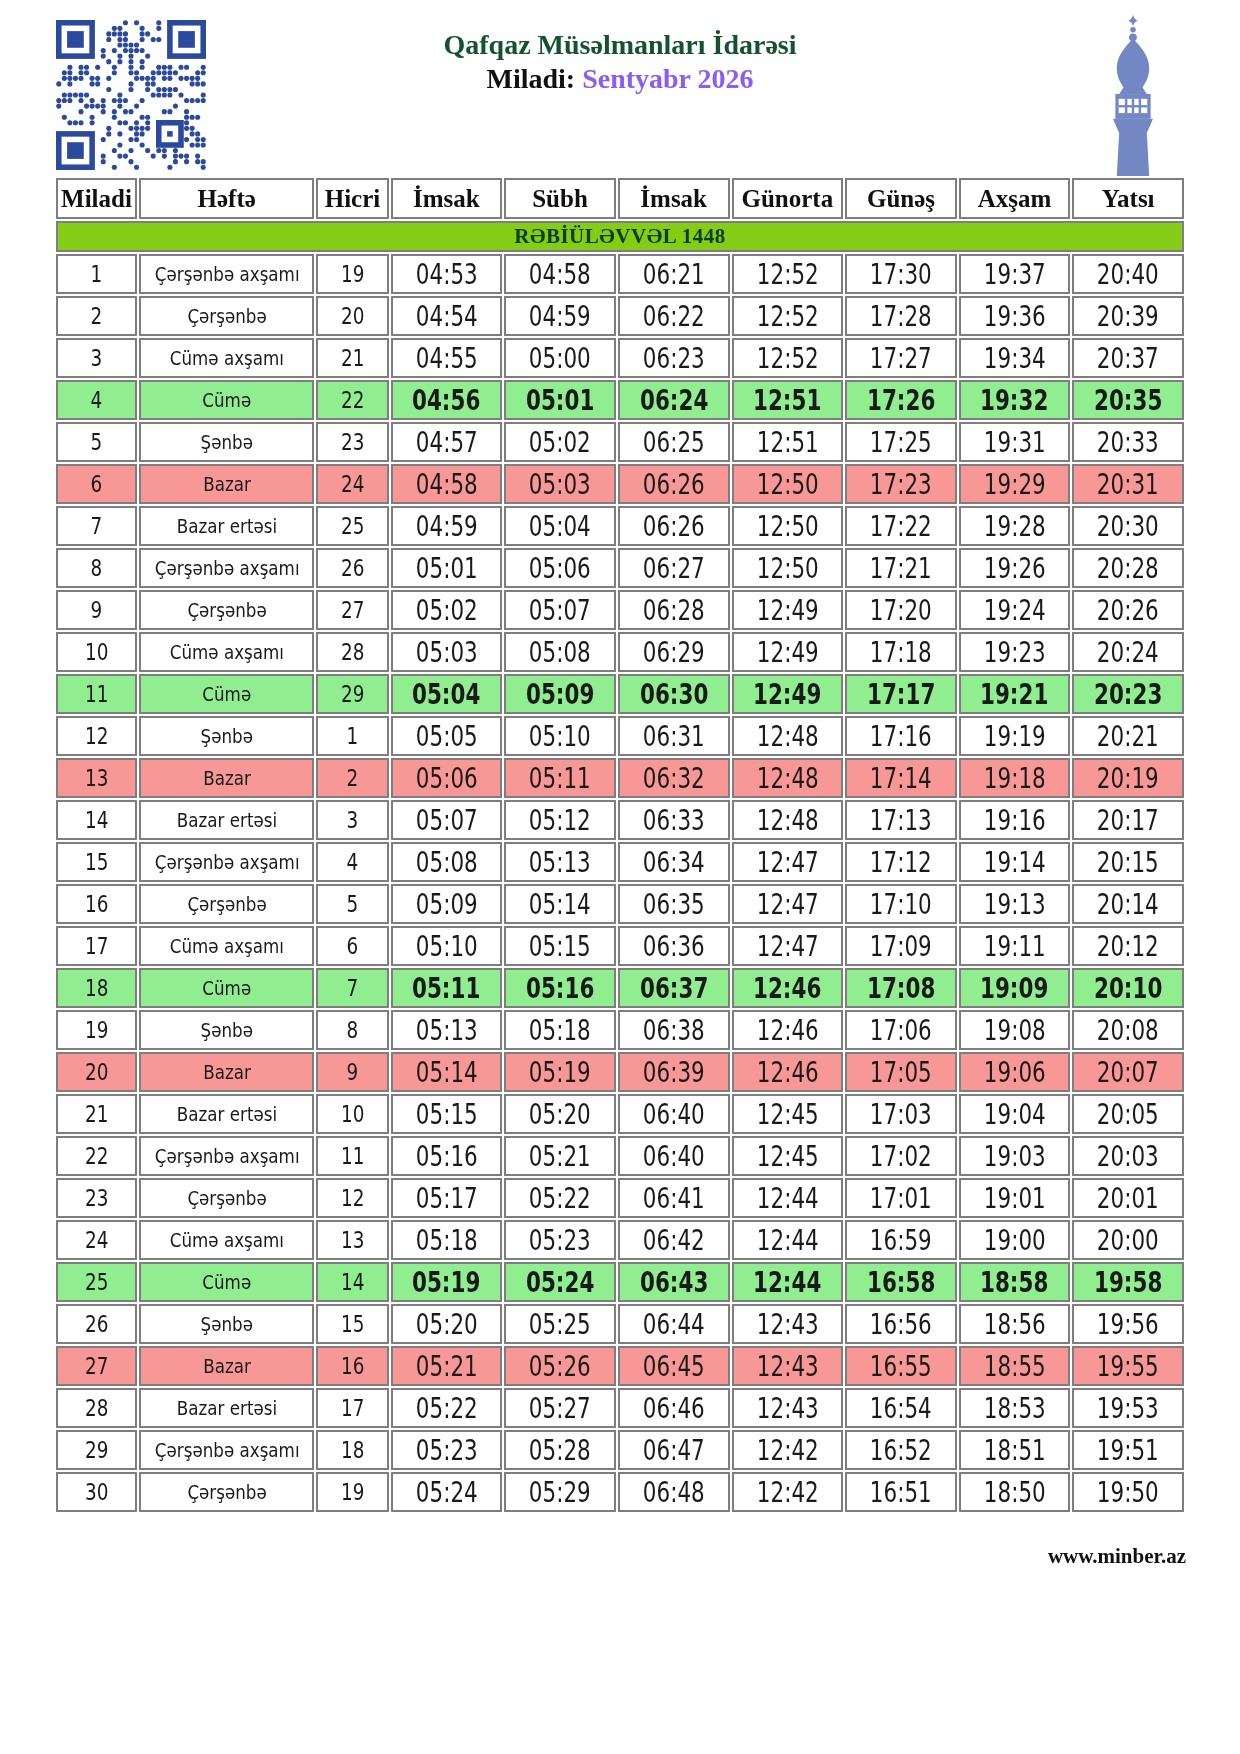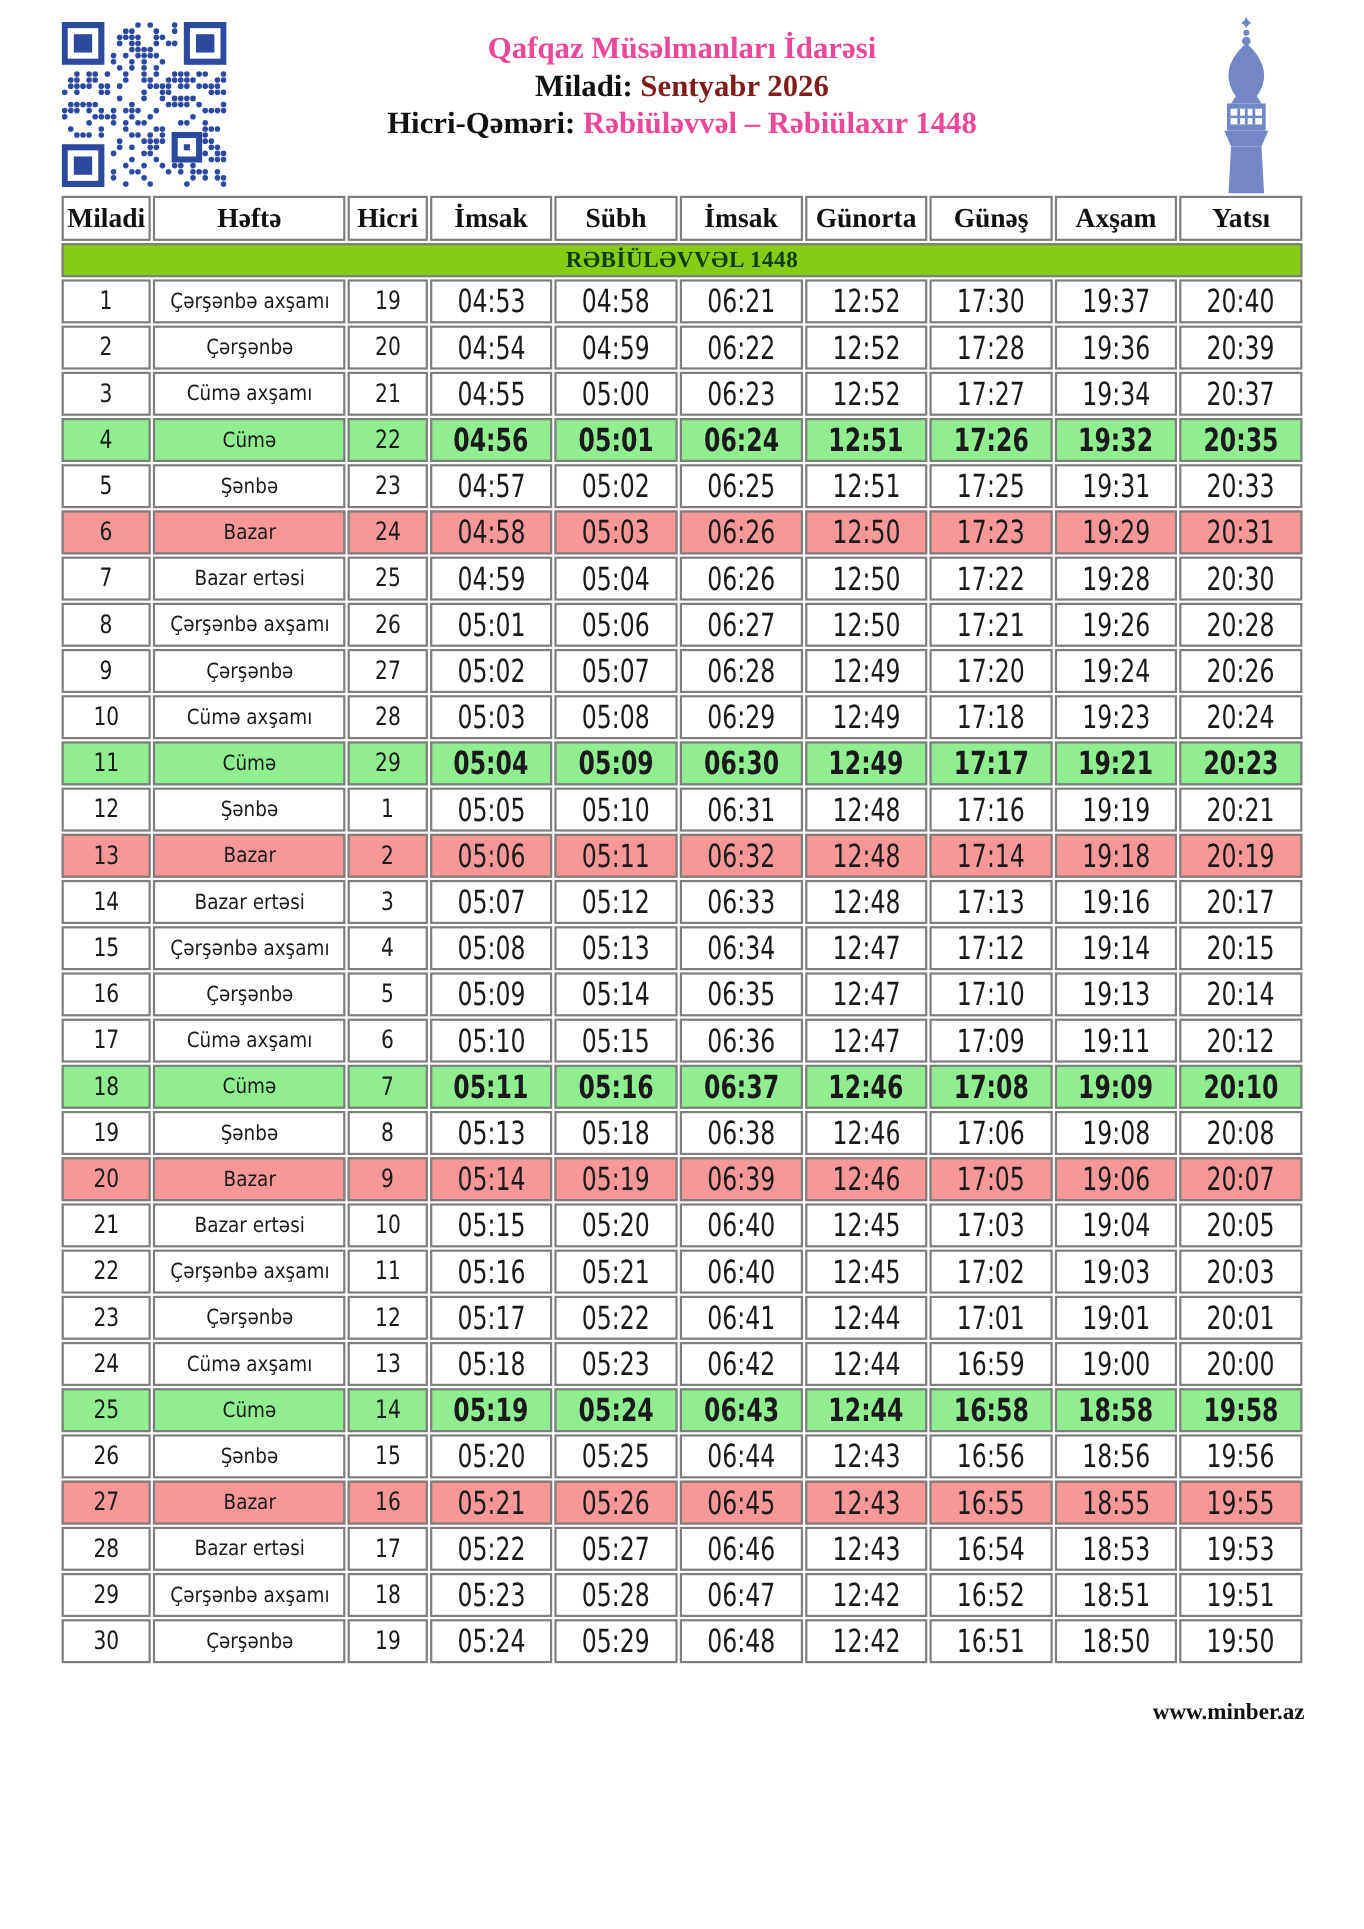--- a/index.html
+++ b/index.html
@@ -16,23 +16,23 @@
   .header { position:relative; height:156px; margin-bottom:4px; }
   .qr-box { position:absolute; left:2px; top:4px; width:150px; height:150px; }
   .qr-box svg { width:100%; height:100%; display:block; }
   .minaret-box { position:absolute; right:6px; top:-2px; width:94px; height:162px; }
   .minaret-box svg { width:100%; height:100%; display:block; }
   .titles { text-align:center; padding-top:13px; line-height:1.12; }
   .t-org   { font-size:28px; font-weight:bold; }
   .t-main  { font-size:32px; font-weight:bold; margin-top:4px; }
   .t-mil   { font-size:28px; font-weight:bold; margin-top:3px; }
   .t-hic   { font-size:28px; font-weight:bold; margin-top:2px; }
-  .c-green { color:#ec4899; }
+  .c-green { color:#14532d; }
   .c-blue  { color:#1779d8; }
-  .c-brown { color:#7f1d1d; }
+  .c-brown { color:#8b5cf6; }
   .c-black { color:#111; }
 
   
   table.ptable {
     width:100%;
     table-layout:fixed;
     border-collapse:separate;
     border-spacing:2px;
   }
   .ptable th, .ptable td {
@@ -322,24 +322,20 @@
           <circle cx="142.3148148148148" cy="142.3148148148148" r="2.4703703703703703" fill="#2b4a9e"></circle>
         </svg>
     </div>
 
     <div class="titles">
       <div class="t-org c-green">Qafqaz Müsəlmanları İdarəsi</div>
       <div class="t-mil">
         <span class="c-black">Miladi:</span>
         <span class="c-brown">Sentyabr 2026</span>
       </div>
-      <div class="t-hic">
-        <span class="c-black">Hicri-Qəməri:</span>
-        <span class="c-green">Rəbiüləvvəl – Rəbiülaxır 1448</span>
-      </div>
     </div>
 
     <div class="minaret-box">
       <svg viewBox="0 0 64 170" xmlns="http://www.w3.org/2000/svg">
         <g fill="#7287c4">
           <path d="M32 1 C33 4.5 34.8 6.2 37 7.2 C34.4 8.2 33 9.6 32 12.6 C31 9.6 29.6 8.2 27 7.2 C29.2 6.2 31 4.5 32 1 Z"></path>
           <circle cx="32" cy="16.5" r="2.9"></circle>
           <circle cx="32" cy="24.5" r="4.1"></circle>
           <path d="M32 26 C40 34 49 44 49 57 C49 67 44.5 73 42 77 L46.5 84 L17.5 84 L22 77 C19.5 73 15 67 15 57 C15 44 24 34 32 26 Z"></path>
           <rect x="13.5" y="84" width="37" height="26"></rect>

